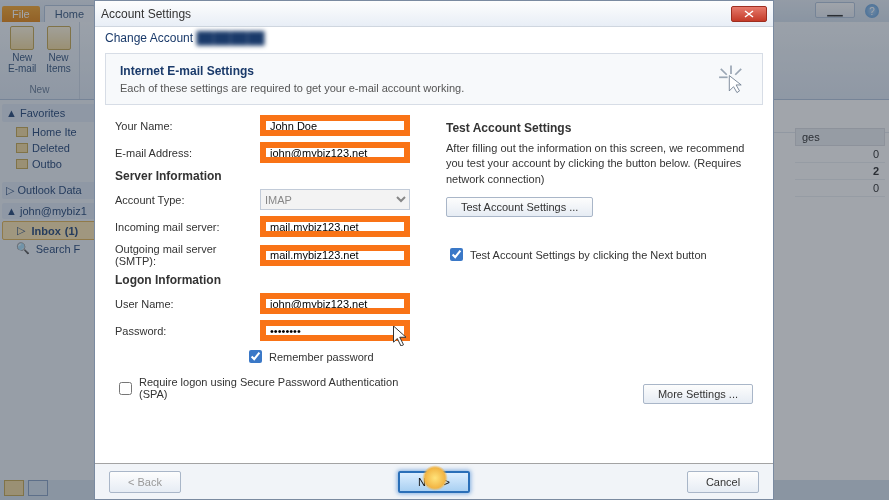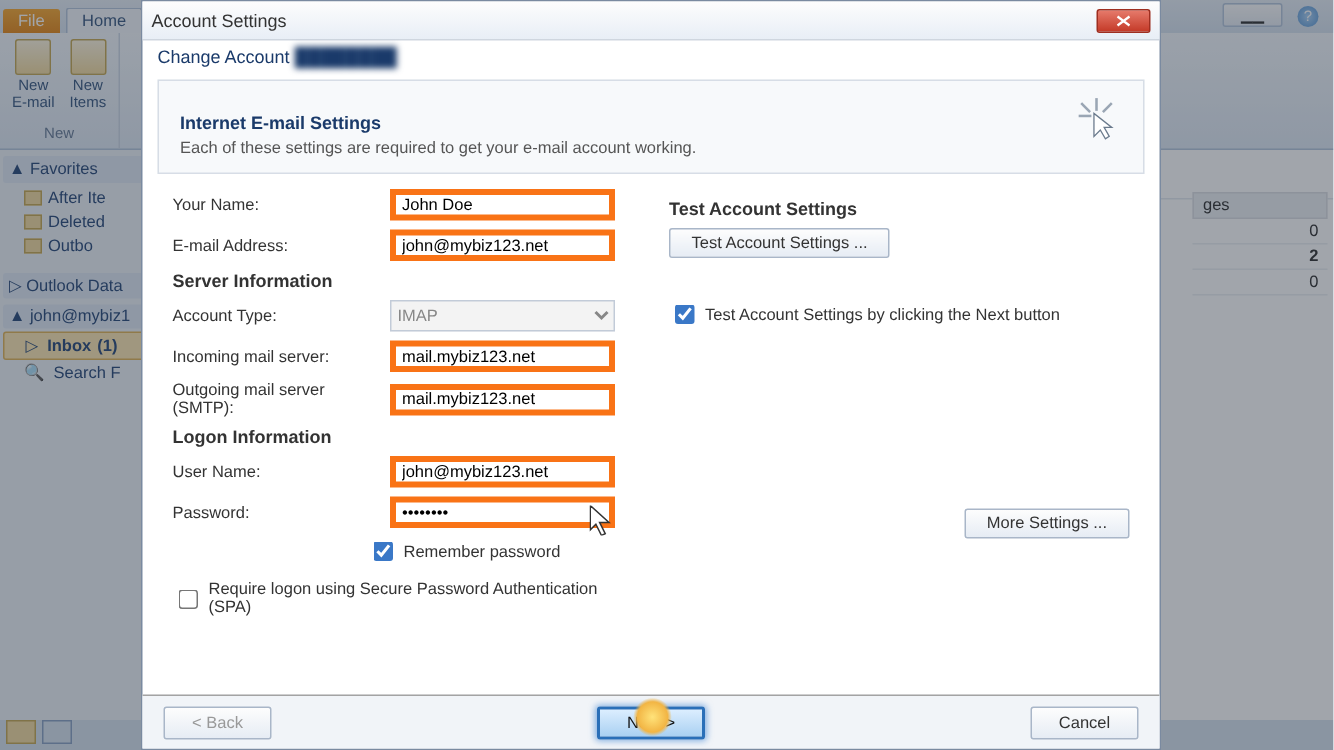--- a/index.html
+++ b/index.html
@@ -44,31 +44,31 @@
 
 .dim { position: absolute; inset: 0; background: rgba(30,40,55,0.42); }
 
 
 .dialog { position: absolute; left: 94px; top: 0; width: 680px; height: 500px; background: #fff; border: 1px solid #7a8aa0; display: flex; flex-direction: column; }
 .dlg-title { height: 26px; background: linear-gradient(#fdfdfd,#e8eef6); border-bottom: 1px solid #cfd6df; display: flex; align-items: center; padding: 0 6px; font-size: 12px; color: #333; }
 .dlg-close { margin-left: auto; width: 36px; height: 16px; background: linear-gradient(#e67a6b,#c43a28); border: 1px solid #9e2e20; border-radius: 2px; display: flex; align-items: center; justify-content: center; color: #fff; font-size: 10px; cursor: pointer; }
 .dlg-sub { padding: 4px 10px 2px; font-size: 12px; color: #1a3a6a; }
 
 .dlg-banner { margin: 6px 10px 0; border: 1px solid #d7dde6; background: #f7f9fb; padding: 10px 14px; position: relative; }
-.dlg-banner h3 { margin: 11px 0 4px; font-size: 12px; color: #1a3a6a; font-weight: bold; }
+.dlg-banner h3 { margin: 0 0 4px; font-size: 12px; color: #1a3a6a; font-weight: bold; }
 .dlg-banner p { margin: 0; font-size: 11px; color: #555; }
 .banner-cursor { position: absolute; right: 14px; top: 8px; }
 .banner-cursor svg { width: 34px; height: 34px; }
 
 .dlg-body { flex: 1; padding: 10px 20px 4px; display: flex; gap: 24px; overflow: hidden; }
 .col { flex: 1; }
 .sec-hdr { font-weight: bold; font-size: 12px; color: #333; margin: 6px 0 6px; }
 .form-row { display: flex; align-items: center; margin-bottom: 6px; }
 .form-row label { width: 145px; font-size: 11px; color: #333; }
-.form-row input[type=text], .form-row input[type=password] { width: 150px; height: 21px; border: 4px solid #f97316; padding: 0 4px; font-size: 11px; background: #fff; }
+.form-row input[type=text], .form-row input[type=password] { width: 150px; height: 21px; border: 6px solid #f97316; padding: 0 4px; font-size: 11px; background: #fff; }
 .form-row select { width: 150px; height: 21px; border: 1px solid #a9b6c8; font-size: 11px; background: #efefef; color: #555; }
 .chk-row { display: flex; align-items: center; gap: 4px; font-size: 11px; color: #333; margin: 4px 0; }
 .chk-row input { accent-color: #3a78c7; }
 .indent { margin-left: 130px; }
 
 .test-btn, .more-btn { border: 1px solid #a9b6c8; background: linear-gradient(#fdfdfd,#e6ecf4); padding: 3px 14px; font-size: 11px; color: #333; cursor: pointer; border-radius: 2px; }
 .more-wrap { display: flex; justify-content: flex-end; margin-top: 20px; }
 
 .dlg-footer { height: 36px; border-top: 1px solid #a3a3a3; background: #f1f4f8; display: flex; align-items: center; justify-content: space-between; gap: 10px; padding: 0 14px; position: relative; }
 .ft-btn { width: 72px; height: 22px; border: 1px solid #a9b6c8; background: linear-gradient(#fdfdfd,#e6ecf4); font-size: 11px; color: #333; cursor: pointer; border-radius: 2px; }
@@ -110,21 +110,21 @@
     </div>
     <div class="rib-group-label">New</div>
   </div>
 </div>
 
 <div class="columns">
   <div class="nav">
     <div class="nav-hdr">▲ <span>Favorites</span></div>
     <div class="nav-item">
         <span class="fico"></span>
-        <span>After Ite</span>
+        <span>Home Ite</span>
       </div>
     <div class="nav-item">
         <span class="fico"></span>
         <span>Deleted</span>
       </div>
     <div class="nav-item">
         <span class="fico"></span>
         <span>Outbo</span>
       </div>
     <div class="nav-section nav-hdr" style="margin-top:10px">▷ <span>Outlook Data</span></div>
@@ -230,20 +230,21 @@
           <span>Remember password</span>
         </div>
       <div class="chk-row" style="margin-top:10px">
           <input type="checkbox" style="">
           <span>Require logon using Secure Password Authentication (SPA)</span>
         </div>
     </div>
 
     <div class="col">
       <div class="sec-hdr">Test Account Settings</div>
+      <p style="margin:0 0 10px;font-size:11px;color:#333;line-height:1.4">After filling out the information on this screen, we recommend you test your account by clicking the button below. (Requires network connection)</p>
       <button class="test-btn">Test Account Settings ...</button>
       <div class="chk-row" style="margin-top:28px">
           <input type="checkbox" checked="" style="">
           <span>Test Account Settings by clicking the Next button</span>
         </div>
       <div class="more-wrap" style="margin-top:120px">
           <button class="more-btn">More Settings ...</button>
         </div>
     </div>
   </div>

